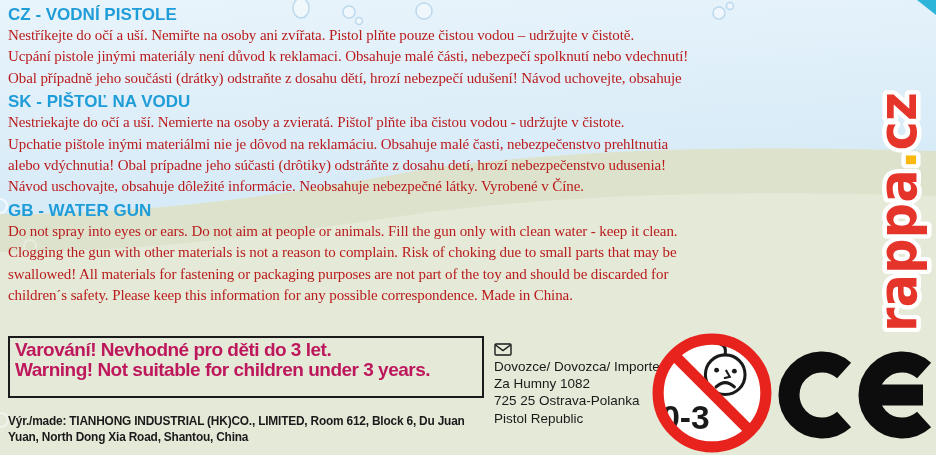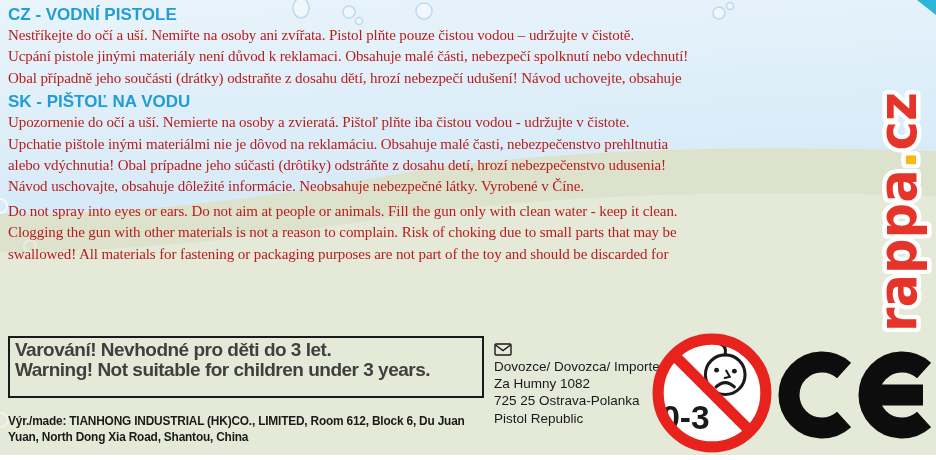--- a/index.html
+++ b/index.html
@@ -20,21 +20,21 @@
     font-size:15px;color:#b91c1c;line-height:21.4px;white-space:nowrap;
     letter-spacing:-0.1px;
     font-family:Liberation Serif, serif;
   }
   
   .warning-box{
     position:absolute;left:8px;top:336px;width:462px;height:55px;z-index:2;
     border:2.5px solid #1a1a1a;background:transparent;padding:2px 5px 1px 5px;
   }
   .warning-line{
-    font-size:19px;font-weight:bold;color:#404040;line-height:19.5px;
+    font-size:19px;font-weight:bold;color:#be185d;line-height:19.5px;
     white-space:nowrap;letter-spacing:-0.5px;
   }
   
   .manufacturer{position:absolute;left:8px;top:414px;z-index:2;transform:scaleX(0.95);transform-origin:left top;}
   .manufacturer-line{
     font-size:12.5px;font-weight:bold;color:#1a1a1a;line-height:15.5px;
     white-space:nowrap;letter-spacing:-0.2px;
   }
   
   .importer{position:absolute;left:494px;top:343px;z-index:2;color:#1a1a1a;}
@@ -78,29 +78,31 @@
 
   <div class="text-sections">
     <div class="section">
       <div class="section-heading">CZ - VODNÍ PISTOLE</div>
       <div class="body-line">Nestříkejte do očí a uší. Nemiřte na osoby ani zvířata. Pistol plňte pouze čistou vodou – udržujte v čistotě.</div>
       <div class="body-line">Ucpání pistole jinými materiály není důvod k reklamaci. Obsahuje malé části, nebezpečí spolknutí nebo vdechnutí!</div>
       <div class="body-line">Obal případně jeho součásti (drátky) odstraňte z dosahu dětí, hrozí nebezpečí udušení! Návod uchovejte, obsahuje</div>
     </div>
     <div class="section">
       <div class="section-heading">SK - PIŠTOĽ NA VODU</div>
-      <div class="body-line">Upozornenie do očí a uší. Nemierte na osoby a zvieratá. Pištoľ plňte iba čistou vodou - udržujte v čistote.</div>
+      <div class="body-line">Nestriekajte do očí a uší. Nemierte na osoby a zvieratá. Pištoľ plňte iba čistou vodou - udržujte v čistote.</div>
       <div class="body-line">Upchatie pištole inými materiálmi nie je dôvod na reklamáciu. Obsahuje malé časti, nebezpečenstvo prehltnutia</div>
       <div class="body-line">alebo vdýchnutia! Obal prípadne jeho súčasti (drôtiky) odstráňte z dosahu detí, hrozí nebezpečenstvo udusenia!</div>
       <div class="body-line">Návod uschovajte, obsahuje dôležité informácie. Neobsahuje nebezpečné látky. Vyrobené v Číne.</div>
     </div>
     <div class="section">
+      <div class="section-heading">GB - WATER GUN</div>
       <div class="body-line">Do not spray into eyes or ears. Do not aim at people or animals. Fill the gun only with clean water - keep it clean.</div>
       <div class="body-line">Clogging the gun with other materials is not a reason to complain. Risk of choking due to small parts that may be</div>
       <div class="body-line">swallowed! All materials for fastening or packaging purposes are not part of the toy and should be discarded for</div>
+      <div class="body-line">children´s safety. Please keep this information for any possible correspondence. Made in China.</div>
     </div>
   </div>
 
   <div class="warning-box">
     <div class="warning-line">Varování! Nevhodné pro děti do 3 let.</div>
     <div class="warning-line">Warning! Not suitable for children under 3 years.</div>
   </div>
 
   <div class="manufacturer">
     <div class="manufacturer-line">Výr./made: TIANHONG INDUSTRIAL (HK)CO., LIMITED, Room 612, Block 6, Du Juan</div>

